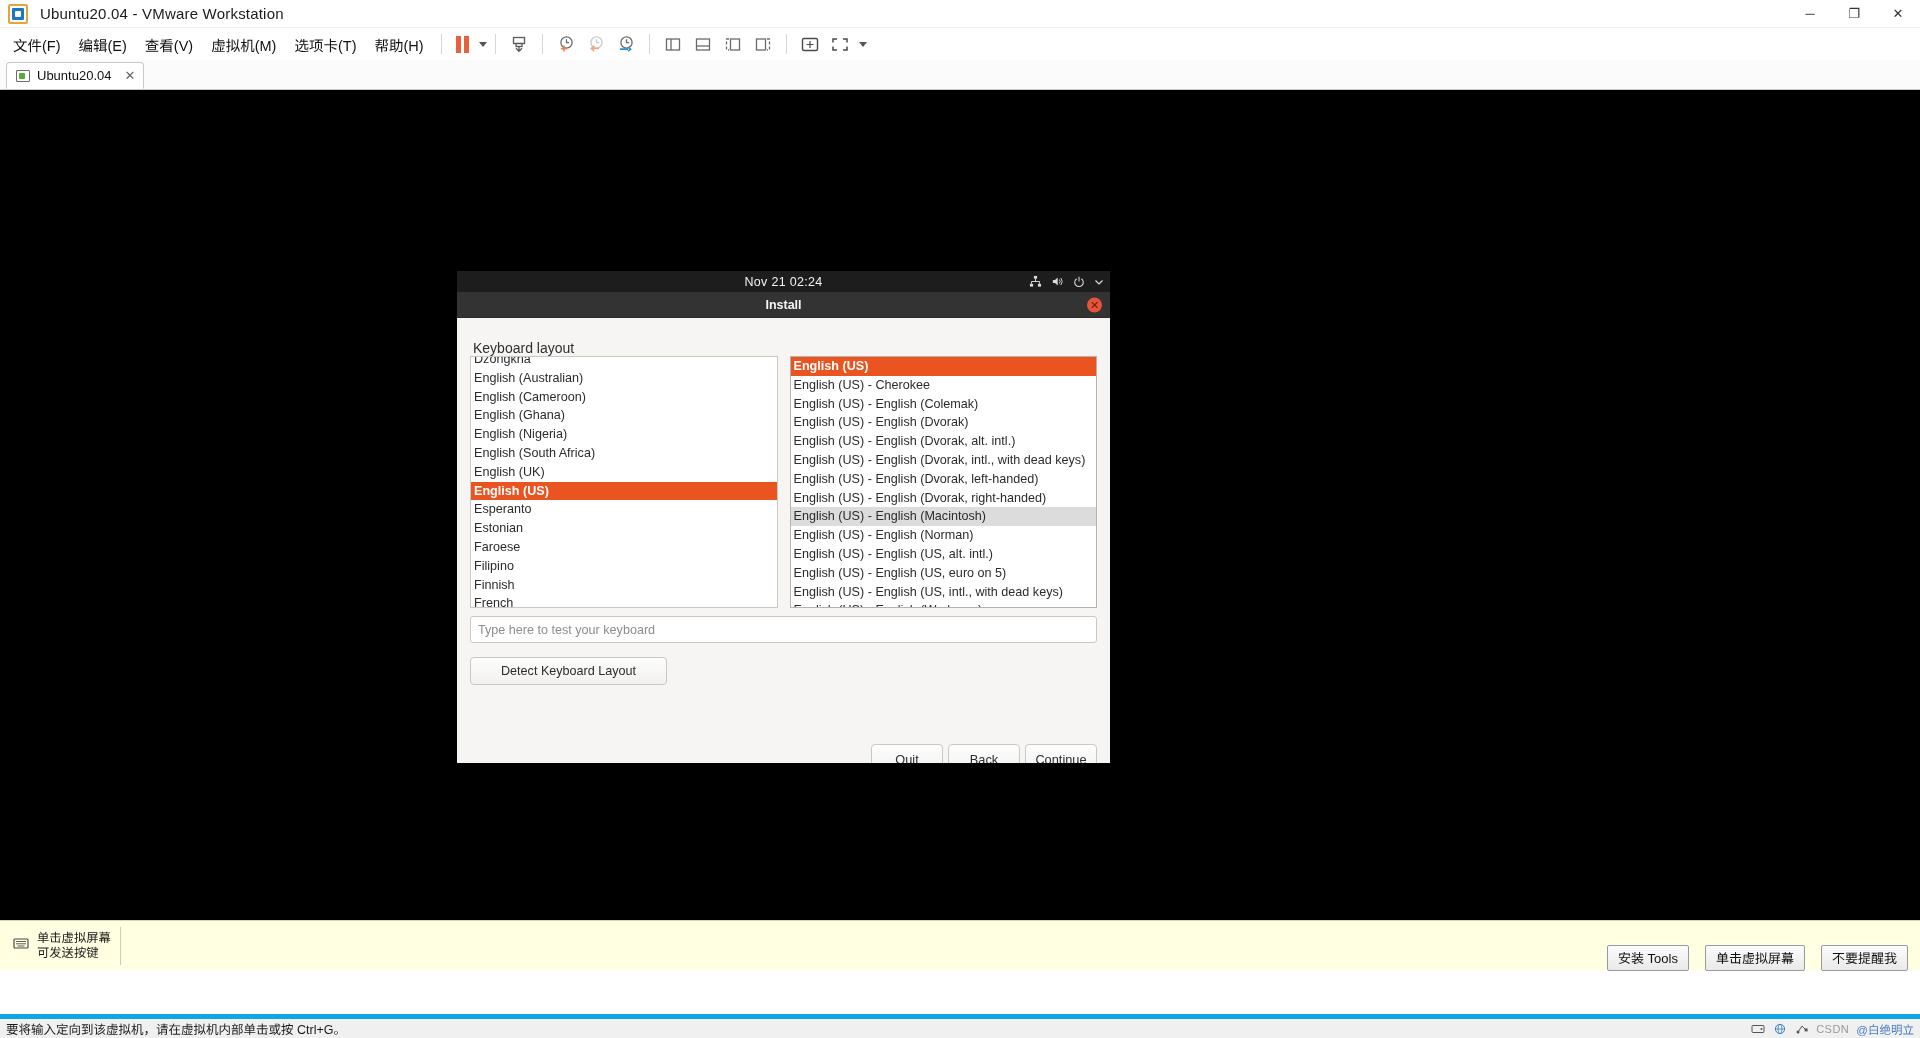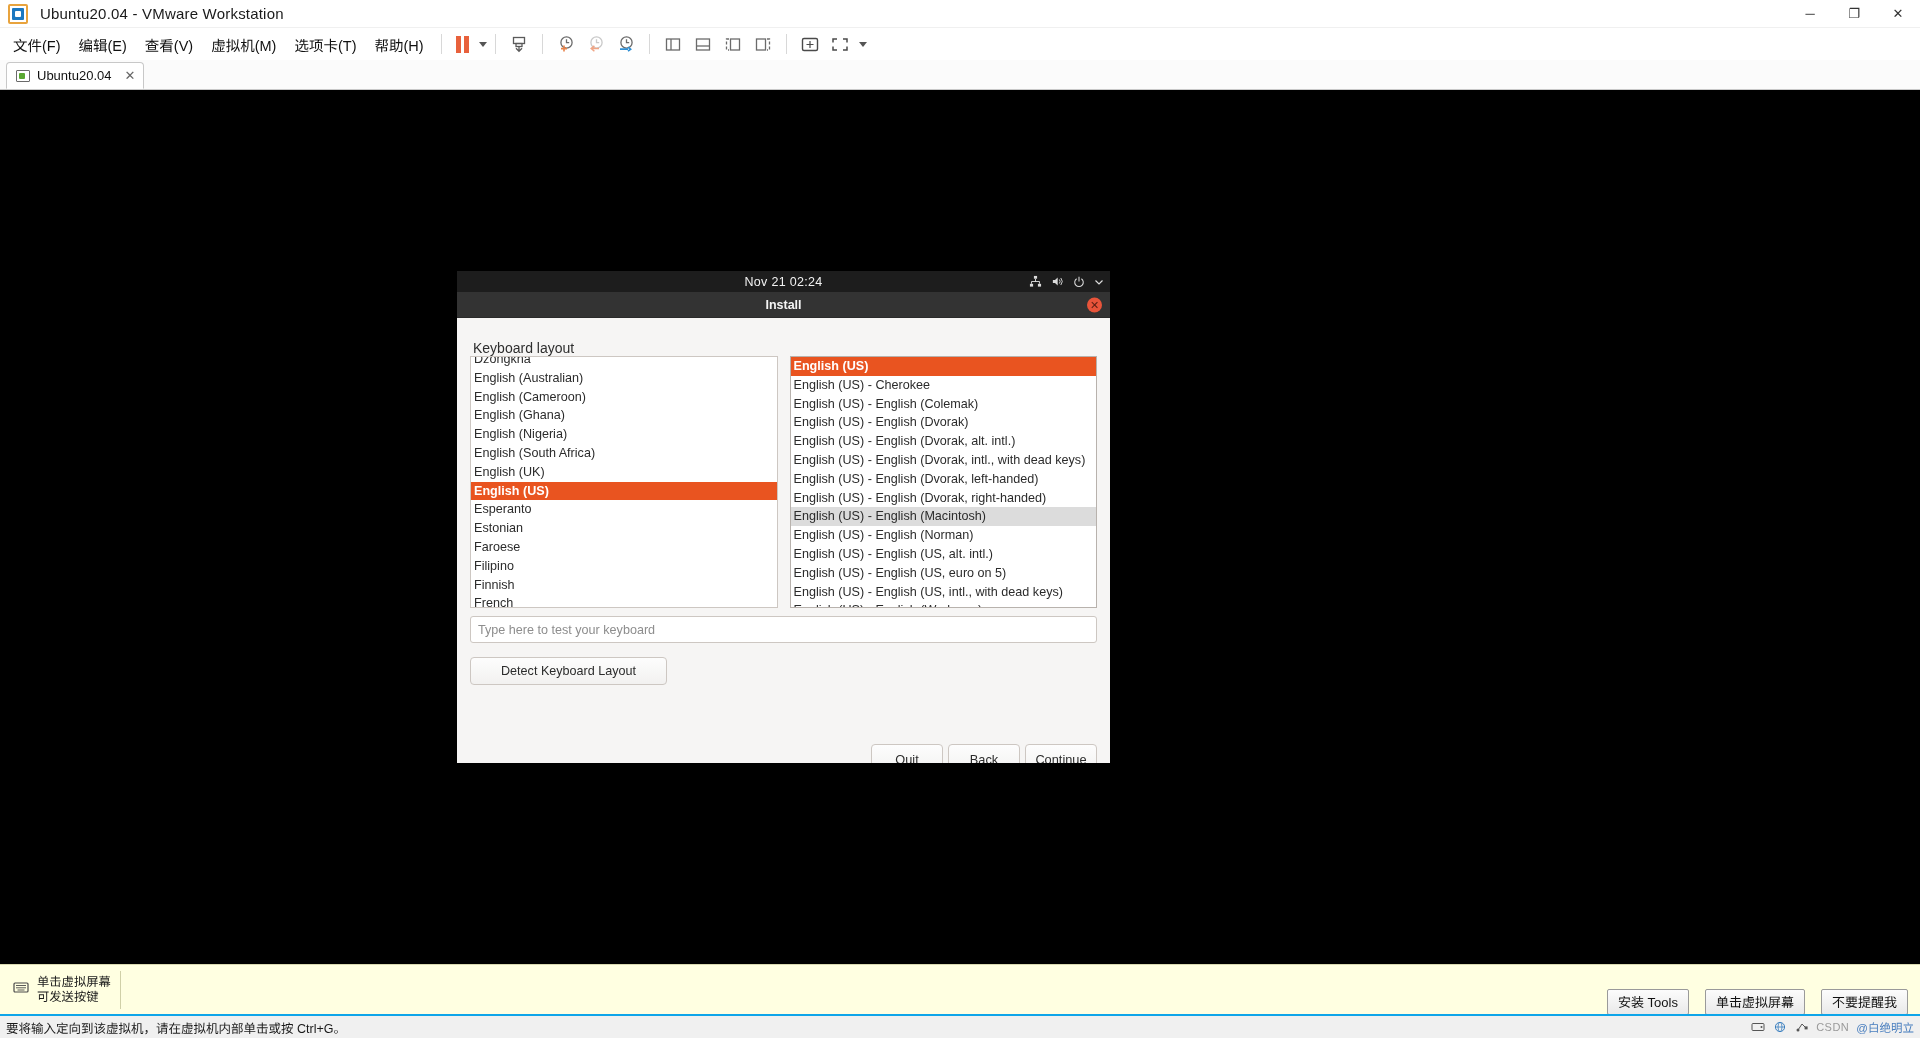--- a/index.html
+++ b/index.html
@@ -136,21 +136,21 @@
     min-width:82px; height:26px; padding:0 10px;
     background:linear-gradient(#fcfcfc,#e9e9e9);
     border:1px solid #9a9a9a; border-radius:2px;
     font-size:13px; color:#111; display:flex; align-items:center; justify-content:center;
   }
 
   
   .statusbar{
     flex:0 0 24px; height:24px; background:#f0f0f0;
     display:flex; align-items:center; padding:0 6px;
-    font-size:12.5px; color:#1a1a1a; border-top:2px solid #0ea5e9;
+    font-size:12.5px; color:#1a1a1a; border-top:5px solid #0ea5e9;margin-top:44px;
   }
   .sb-right{ margin-left:auto; display:flex; align-items:center; gap:7px; }
   .sb-ico{ width:15px; height:15px; display:flex;align-items:center;justify-content:center; }
   .wm-csdn{ font-size:11px; color:#9a9a9a; letter-spacing:.5px; }
   .wm-name{ font-size:11.5px; color:#4a7fbf; }
 </style>
 </head>
 <body>
 
 <div id="app">

